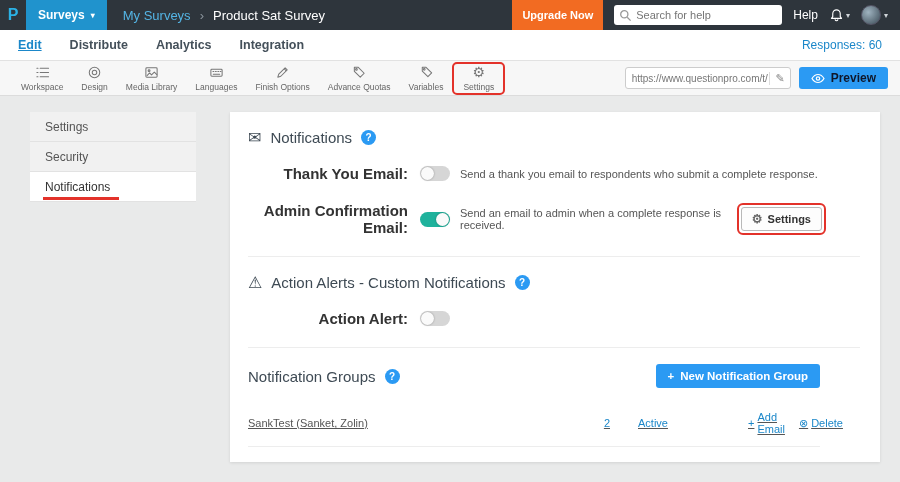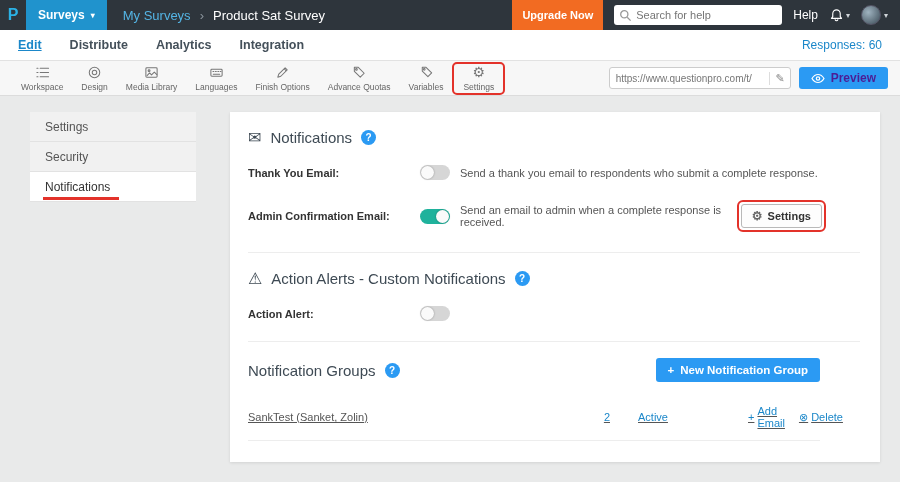--- a/index.html
+++ b/index.html
@@ -32,38 +32,38 @@
   .tab.active { color:#1b87c9; text-decoration:underline; }
   .responses { margin-left:auto; color:#1b87c9; font-size:12px; }
 
   
   .toolbar { position:absolute; top:61px; left:0; width:900px; height:35px; background:#f7f7f7; border-bottom:1px solid #dcdcdc; display:flex; align-items:center; padding:0 12px; }
   .tool { display:flex; flex-direction:column; align-items:center; justify-content:center; padding:0 9px; height:34px; cursor:pointer; }
   .tool .ticon { height:15px; display:flex; align-items:center; color:#777; font-size:14px; line-height:15px; }
   .tool .tlabel { font-size:8.5px; color:#666; margin-top:2px; white-space:nowrap; }
   .tool.annotated { border:2px solid #e3322a; border-radius:5px; height:33px; }
   .toolbar-right { margin-left:auto; display:flex; align-items:center; gap:8px; }
-  .urlbox { width:182px; height:22px; background:#fff; border:1px solid #ccc; border-radius:3px; display:flex; align-items:center; padding:0 5px 0 6px;justify-content:space-between; }
+  .urlbox { width:166px; height:22px; background:#fff; border:1px solid #ccc; border-radius:3px; display:flex; align-items:center; padding:0 5px 0 6px;justify-content:space-between; }
   .urlbox input { border:none; outline:none; flex:1; min-width:0; font-size:10px; color:#777; background:transparent; font-family:"Liberation Sans",sans-serif; }
   .pencil { color:#888; font-size:11px; border-left:1px solid #ddd; padding-left:5px; cursor:pointer; }
-  .preview-btn { background:#2b9af3; color:#4c1d95; font-size:12px; font-weight:bold; padding:4px 12px; border-radius:3px; display:flex; align-items:center; gap:6px; cursor:pointer; }
+  .preview-btn { background:#2b9af3; color:#0f172a; font-size:12px; font-weight:bold; padding:4px 12px; border-radius:3px; display:flex; align-items:center; gap:6px; cursor:pointer; }
 
   
   .sidebar { position:absolute; left:30px; top:112px; width:166px; background:#f1f1f1; }
   .side-item { height:30px; display:flex; align-items:center; padding-left:15px; font-size:12px; color:#555; border-bottom:1px solid #e2e2e2; cursor:pointer; position:relative; background:#f1f1f1; }
   .side-item.active { background:#fff; color:#333; }
   .red-underline-side { position:absolute; left:13px; bottom:1px; width:76px; height:3px; background:#e3322a; }
 
   
   .main-card { position:absolute; left:230px; top:112px; width:650px; height:350px; background:#fff; box-shadow:0 1px 3px rgba(0,0,0,.10); padding:16px 20px 0 18px; }
   .section-header { display:flex; align-items:center; gap:9px; font-size:15px; color:#3e4a54; margin-bottom:18px; }
   .section-header .glyph { font-size:16px; color:#3e4a54; }
   .help-circle { width:15px; height:15px; border-radius:50%; background:#2b9af3; color:#fff; font-size:10px; font-weight:bold; display:flex; align-items:center; justify-content:center; cursor:pointer; }
   .toggle-row { display:flex; align-items:center; margin-bottom:20px; }
-  .toggle-label { width:160px; text-align:left; font-size:11px; font-weight:bold; color:#333; position:relative; flex-shrink:0; }
+  .toggle-label { width:160px; text-align:right; font-size:15px; font-weight:bold; color:#333; position:relative; flex-shrink:0; }
   .toggle { width:30px; height:15px; border-radius:8px; background:#d6d6d6; margin:0 10px 0 12px; position:relative; flex-shrink:0; cursor:pointer; }
   .toggle .knob { position:absolute; width:13px; height:13px; border-radius:50%; background:#fafafa; top:1px; left:1px; box-shadow:0 0 2px rgba(0,0,0,.35); }
   .toggle.on { background:#1fb29c; }
   .toggle.on .knob { left:auto; right:1px; }
   .toggle-desc { font-size:11px; color:#555; }
   .annot-wrap { margin-left:auto; margin-right:34px; border:2px solid #e3322a; border-radius:6px; padding:2px; flex-shrink:0; }
   .btn-settings { background:#fdfdfd; border:1px solid #b9b9b9; border-radius:3px; font-size:11px; font-weight:bold; color:#333; padding:4px 10px; display:flex; align-items:center; gap:5px; cursor:pointer; }
   .btn-settings .glyph { color:#666; font-size:12px; }
   .divider { border-top:1px solid #ededed; margin:2px 0 16px 0; }
 

